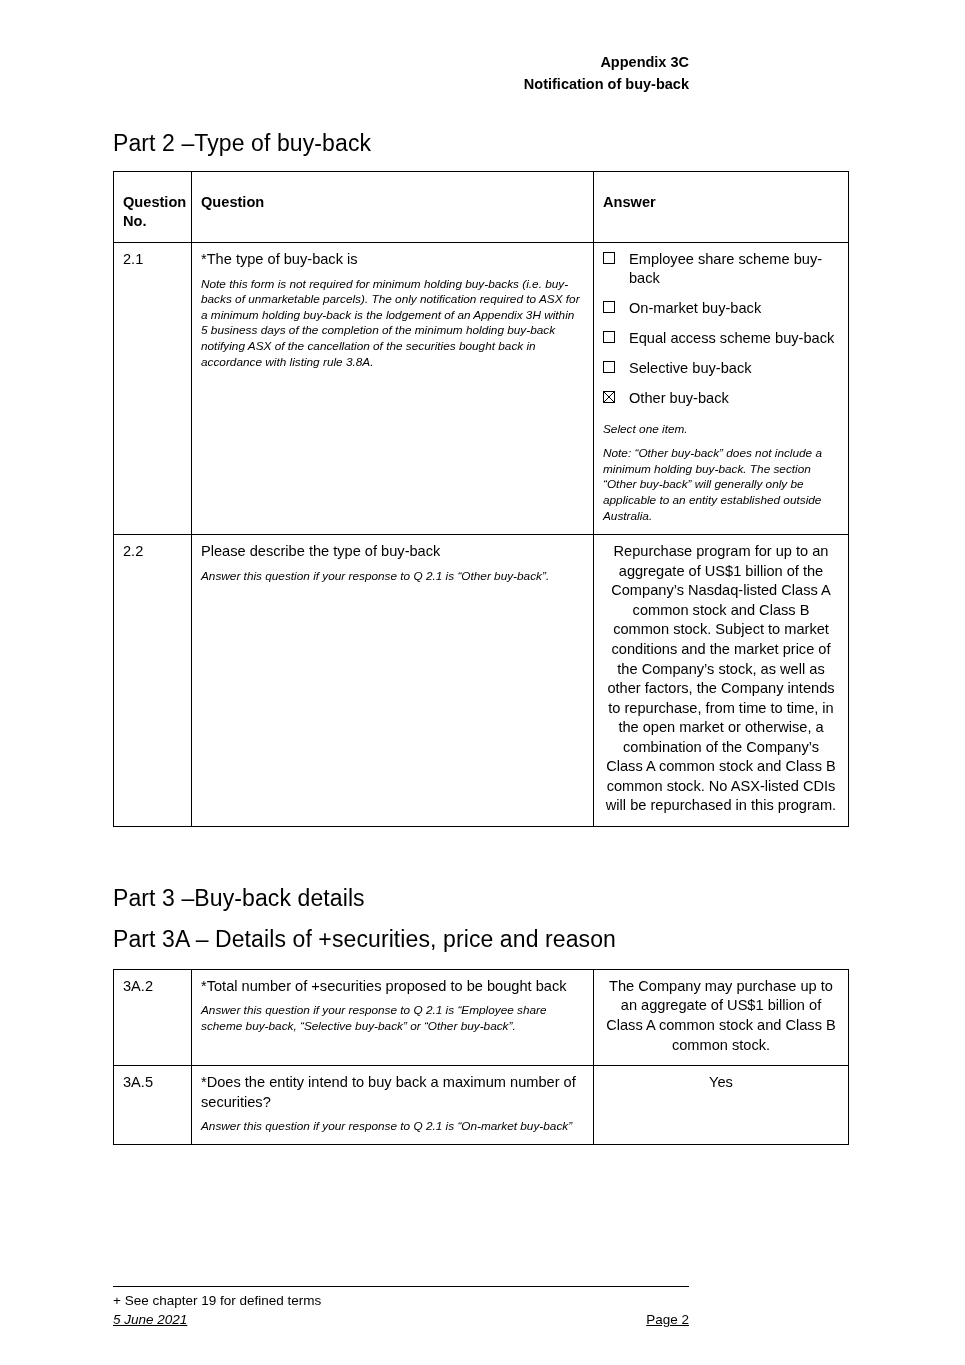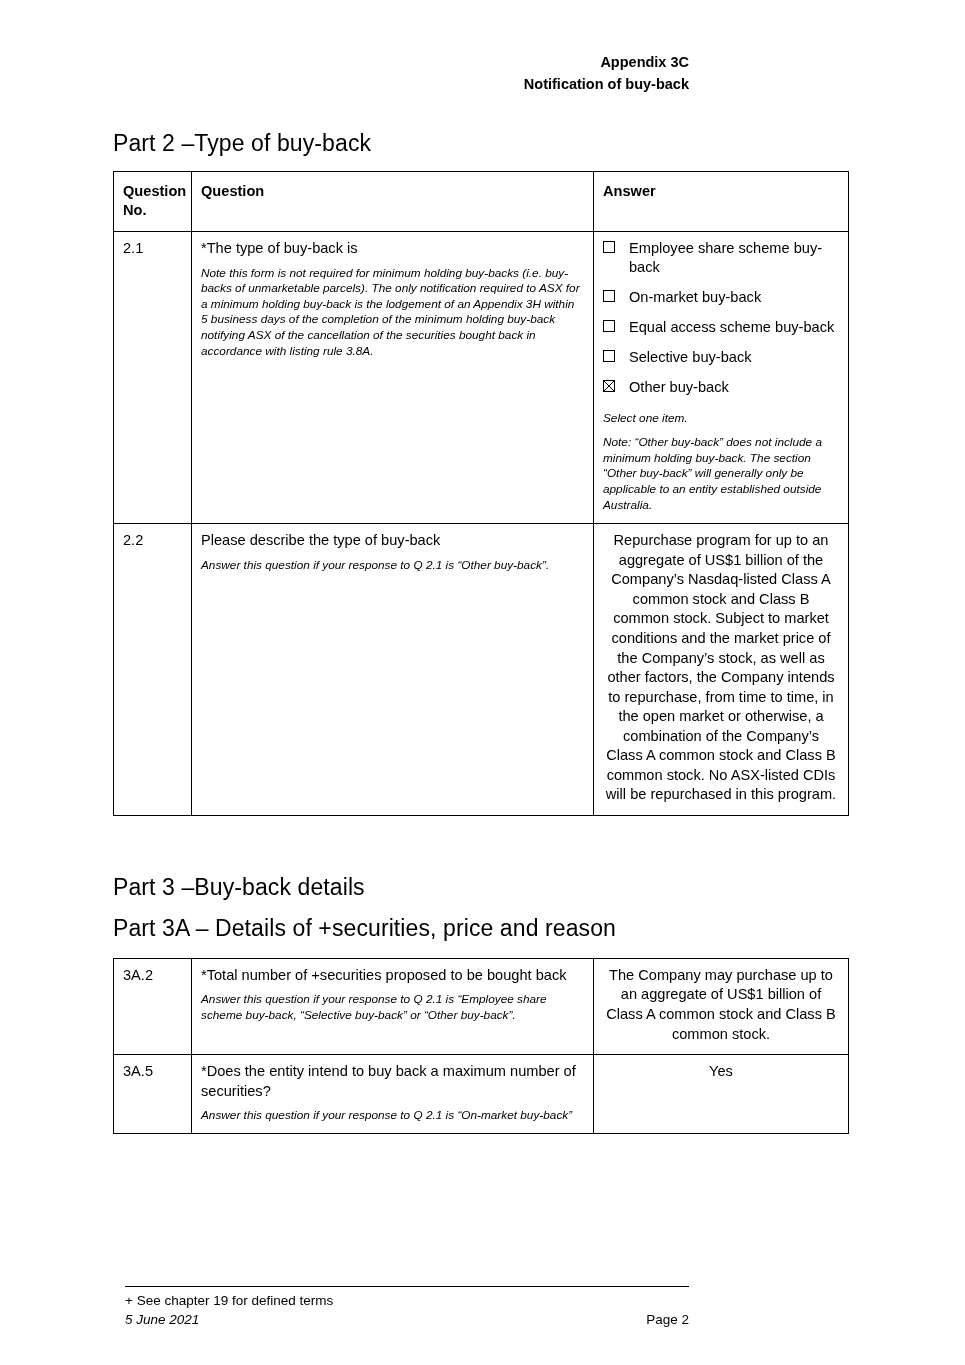--- a/index.html
+++ b/index.html
@@ -53,21 +53,21 @@
     border: 1px solid #000000;
     vertical-align: top;
     padding: 7px 9px 10px 9px;
     font-size: 14.6px;
     line-height: 1.33;
     text-align: left;
     font-weight: normal;
   }
   table.qtable th {
     font-weight: bold;
-    padding-top: 10px;
+    padding-top: 21px;
     padding-bottom: 11px;
   }
   .col-no   { width: 78px; }
   .col-q    { width: 402px; }
   .col-a    { width: 255px; }
 
   .qnote {
     font-style: italic;
     font-size: 11.8px;
     line-height: 1.32;
@@ -116,38 +116,39 @@
     font-size: 11.8px;
     line-height: 1.33;
     margin-top: 14px;
   }
   .ansnote.second { margin-top: 8px; }
   .answer-text { line-height: 1.34; text-align: center; }
 
   
   .footer {
     position: absolute;
-    left: 125px;
+    left: 113px;
     right: 113px;
     bottom: 38px;
   }
   .footer hr {
     border: none;
     border-top: 1px solid #000;
     margin: 0 0 6px 0;
   }
   .footer .row1 {
     font-size: 13.5px;
   }
   .footer .row2 {
     font-size: 13.5px;
     font-style: italic;
     margin-top: 4px;
     display: flex;
     justify-content: space-between;
+    text-decoration: underline;
   }
   .footer .row2 .pageno {
     font-style: normal;
   }
 </style>
 </head>
 <body>
 
 <div class="page">
 

